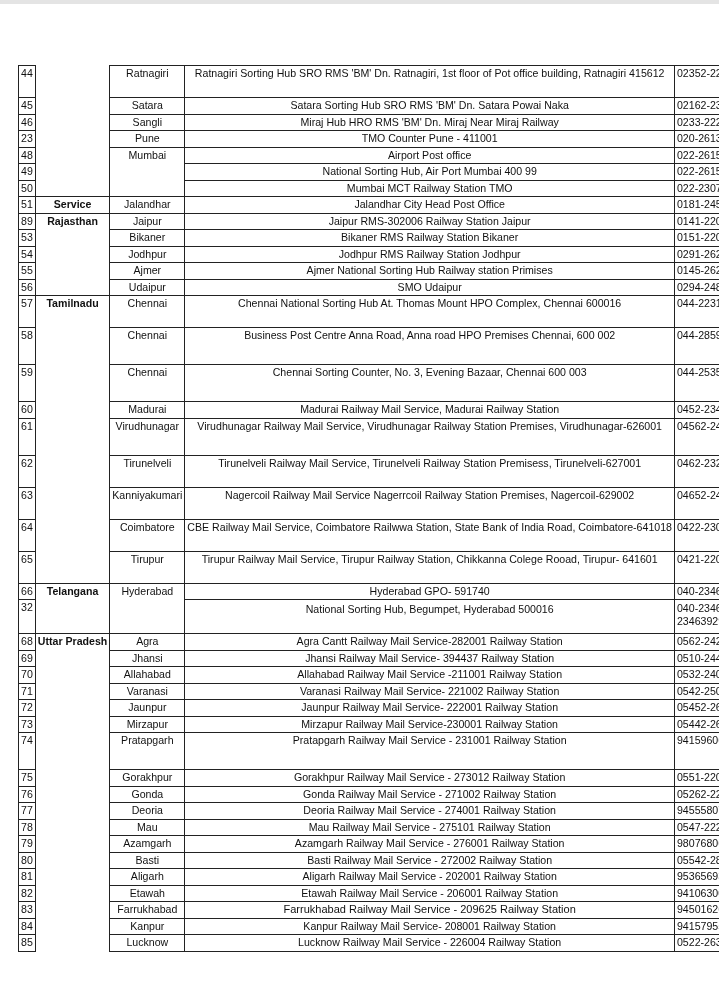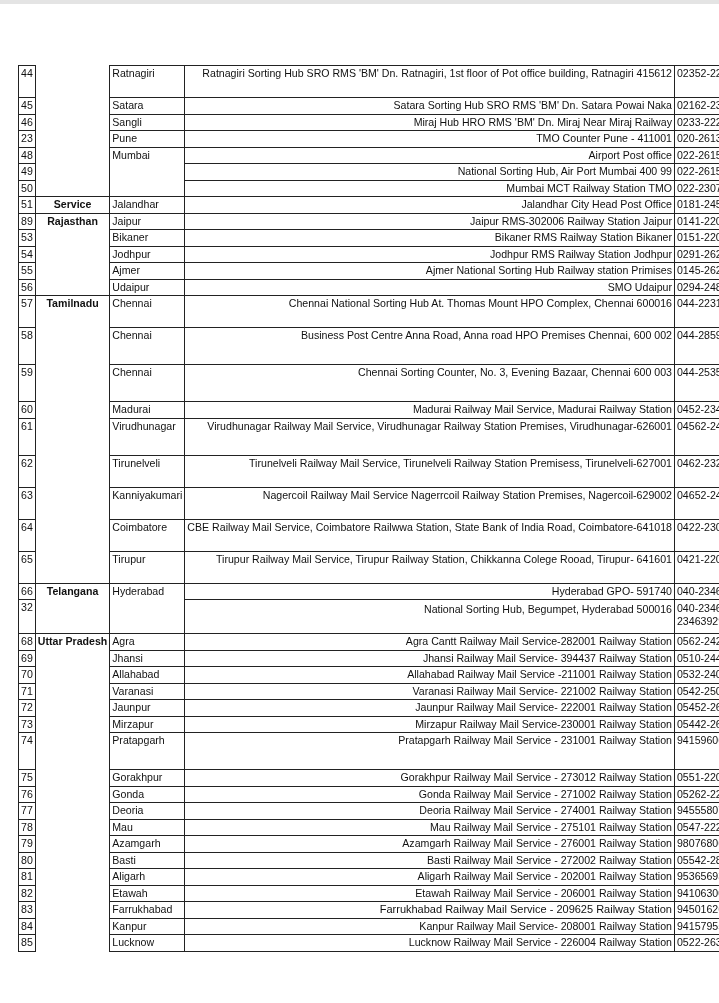--- a/index.html
+++ b/index.html
@@ -14,22 +14,22 @@
     font-size:10.6px; line-height:15.5px;
   }
   table.sheet td {
     padding:0 2px; vertical-align:top; overflow:hidden; white-space:nowrap;
   }
   col.c-no { width:37px; } col.c-state { width:85px; } col.c-city { width:98px; }
   col.c-addr { width:305px; } col.c-phone { width:88px; }
   td.no { text-align:center; border:1.3px solid #222; }
   td.state { text-align:center; font-weight:bold; border-left:1.3px solid #222; border-right:1.3px solid #222; }
   td.state.first-section { border:none; border-right:1.3px solid #222; }
-  td.city { border:1.3px solid #222; }
-  td.addr { text-align:right; border:1.3px solid #222; white-space:normal; }
+  td.city { text-align:center; border:1.3px solid #222; }
+  td.addr { text-align:center; border:1.3px solid #222; white-space:normal; }
   td.phone { text-align:left; border:1.3px solid #222; white-space:normal; word-break:break-all; }
   td.state.state-start { border-top:1.3px solid #222; }
   tr.h1 td { height:15.5px; }
   tr.h2 td { height:31px; }
   tr.h3 td { height:36px; }
 </style>
 </head>
 <body>
 
 <div class="topbar"></div>

